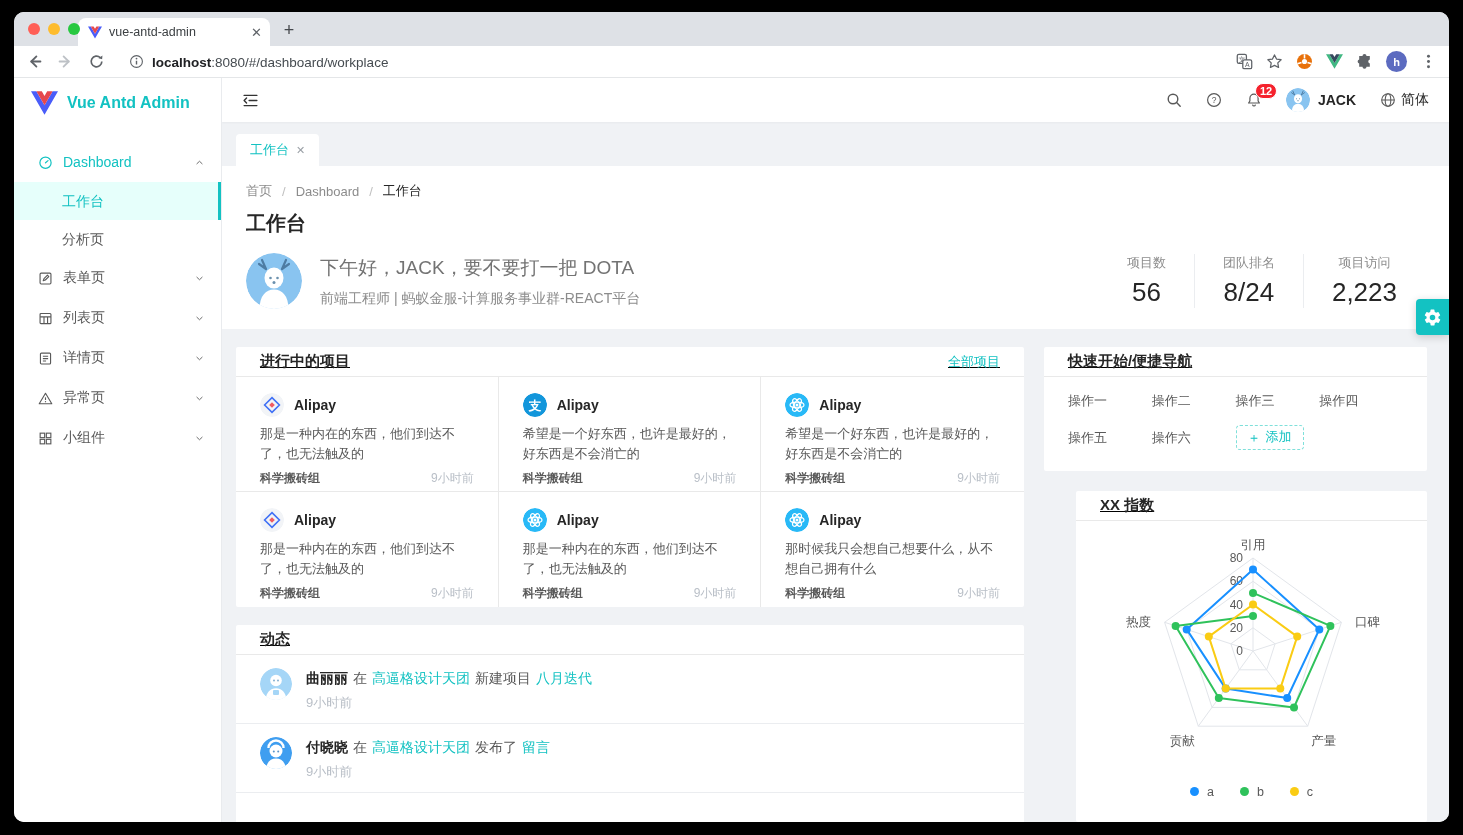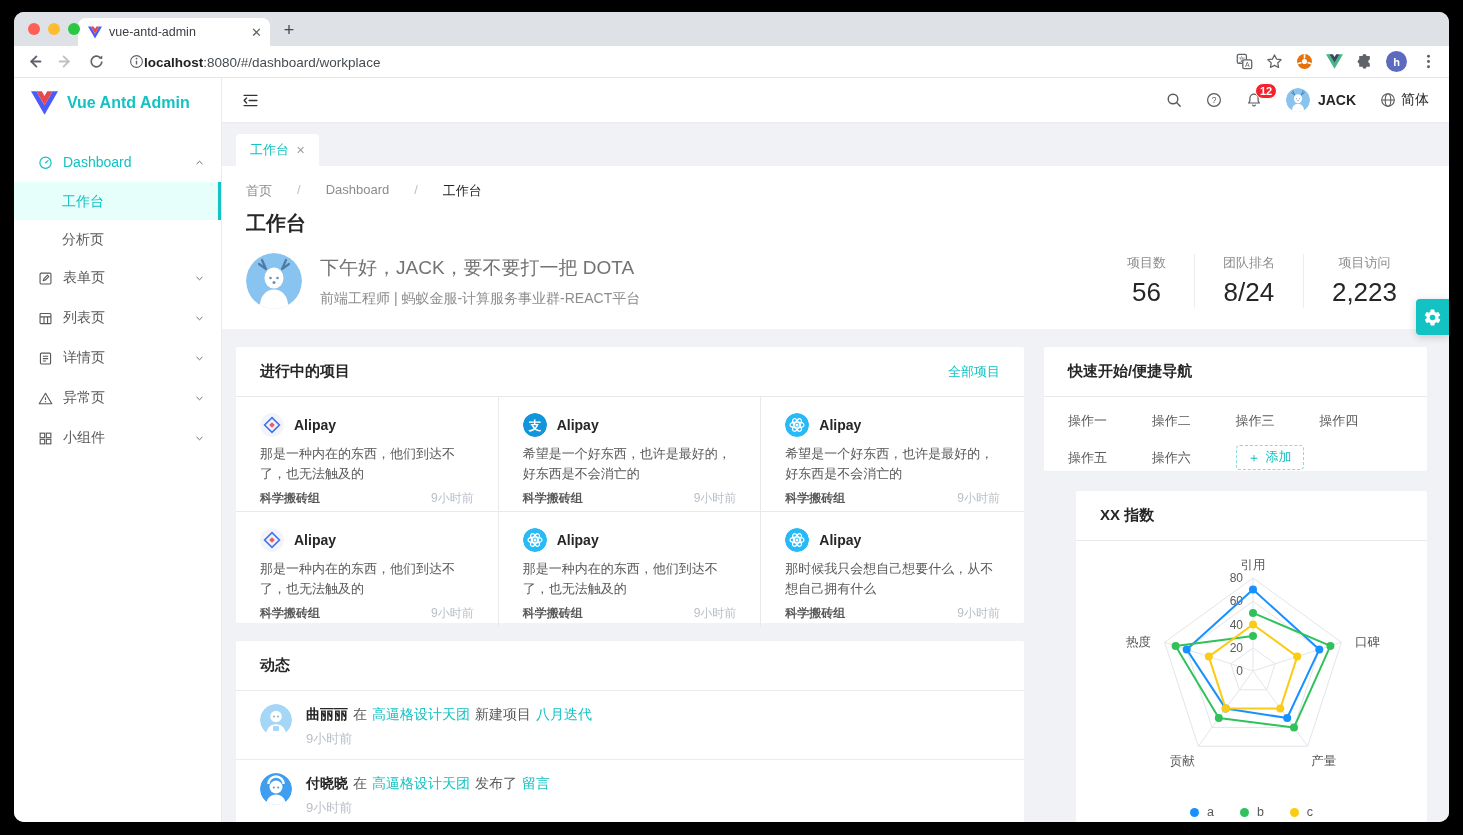--- a/index.html
+++ b/index.html
@@ -11,21 +11,21 @@
   .lights { position:absolute; left:14px; top:11px; display:flex; gap:8px; }
   .light { width:12px; height:12px; border-radius:50%; }
   .light.r{background:#ff5f57;} .light.y{background:#febc2e;} .light.g{background:#28c840;}
   .btab { margin-left:50px; width:192px; height:28px; background:#fff; border-radius:8px 8px 0 0; display:flex; align-items:center; padding:0 8px 0 10px; gap:7px; }
   .btab-title { flex:1; font-size:12.5px; color:#3c4043; white-space:nowrap; overflow:hidden; }
   .btab-close { font-size:13px; color:#5f6368; cursor:pointer; line-height:1; }
   .newtab { width:26px; height:26px; margin:0 0 3px 6px; display:flex; align-items:center; justify-content:center; color:#45484d; font-size:18px; cursor:pointer; }
   .addressbar { height:32px; background:#fff; border-bottom:1px solid #e4e6e8; display:flex; align-items:center; padding:0 12px; gap:14px; flex:none; }
   .nav-ic { width:17px; height:17px; color:#5f6368; flex:none; cursor:pointer; }
   .nav-ic.dis { color:#bdc1c6; }
-  .urlbox { flex:1; display:flex; align-items:center; padding:3px 10px; border-radius:14px; cursor:text; }
+  .urlbox { flex:1; display:flex; align-items:center; gap:8px; padding:3px 10px; border-radius:14px; cursor:text; }
   .url-host { font-size:13.5px; color:#202124; font-weight:700; }
   .url-rest { font-size:13.5px; color:#454b50; }
   .chrome-right { display:flex; align-items:center; gap:13px; }
   .ext-ic { width:17px; height:17px; cursor:pointer; }
   .profile-chip { width:21px; height:21px; border-radius:50%; background:#5c6bc0; color:#fff; font-size:11px; font-weight:700; display:flex; align-items:center; justify-content:center; cursor:pointer; }
 
   
   .app { flex:1; display:flex; min-height:0; position:relative; }
   .sidebar { width:208px; background:#fff; border-right:1px solid #e9ebee; flex:none; z-index:2; }
   .logo-row { height:46px; display:flex; align-items:center; gap:9px; padding-left:17px; margin-top:2px; }
@@ -50,41 +50,41 @@
   .avatar24 { width:24px; height:24px; border-radius:50%; overflow:hidden; flex:none; }
   .avatar24 svg, .avatar56 svg, .avatar32 svg { width:100%; height:100%; display:block; }
   .username { font-size:14px; font-weight:700; color:#262626; }
   .lang-chip { display:flex; align-items:center; gap:5px; font-size:14px; color:#262626; cursor:pointer; }
 
   .pagetabs { height:44px; background:#f0f2f5; display:flex; align-items:flex-end; padding-left:14px; flex:none; }
   .ptab { height:32px; background:#fff; border-radius:4px 4px 0 0; display:flex; align-items:center; gap:7px; padding:0 14px; font-size:13px; color:#13c2c2; cursor:pointer; }
   .ptab-close { font-size:11px; color:#9aa0a6; cursor:pointer; }
 
   .pageheader { background:#fff; padding:16px 24px 20px; flex:none; }
-  .crumbs { font-size:13px; color:#8c8c8c; display:flex; gap:25px; }
+  .crumbs { font-size:13px; color:#8c8c8c; display:flex; gap:10px; align-items:center; }
   .crumb { cursor:pointer; }
   .crumb.cur { color:#262626; cursor:default; }
   .crumb-sep { color:#bfbfbf; }
   .ptitle { margin-top:10px; font-size:20px; font-weight:700; color:#262626; }
   .welcome { margin-top:16px; display:flex; align-items:center; }
   .avatar56 { width:56px; height:56px; border-radius:50%; overflow:hidden; flex:none; }
   .wtext { margin-left:18px; }
   .greet { font-size:19px; font-weight:400; color:#737373; }
   .sub { margin-top:9px; font-size:14px; color:#8c8c8c; }
   .stats { margin-left:auto; display:flex; }
   .stat { padding:0 28px; text-align:center; }
   .stat + .stat { border-left:1px solid #ebedf0; }
   .stat-label { font-size:13px; color:#8c8c8c; margin-bottom:5px; }
   .stat-value { font-size:26px; color:#262626; font-weight:500; white-space:nowrap; }
 
   .content { flex:1; display:flex; gap:20px; padding:18px 22px 0 14px; min-height:0; }
   .leftcol { width:788px; flex:none; display:flex; flex-direction:column; gap:18px; }
   .rightcol { flex:1; display:flex; flex-direction:column; gap:20px; min-width:0; }
   .card { background:#fff; border-radius:2px; }
-  .card-head { height:50px; padding:0 24px; display:flex; align-items:center; border-bottom:1px solid #e9e9e9; }
+  .card-head { height:30px; padding:0 24px; display:flex; align-items:center; border-bottom:1px solid #e9e9e9;text-decoration:underline; }
   .card-title { font-size:15px; font-weight:700; color:#262626; }
   .head-link { margin-left:auto; font-size:13px; color:#13c2c2; cursor:pointer; }
 
   .project-grid { display:grid; grid-template-columns:repeat(3,1fr); }
   .pcell { height:115px; padding:16px 24px 16px; border-right:1px solid #e9e9e9; border-bottom:1px solid #e9e9e9; cursor:pointer; }
   .pcell:nth-child(3n) { border-right:none; }
   .pcell:nth-child(n+4) { border-bottom:none; }
   .pcell-head { display:flex; align-items:center; gap:10px; }
   .picn { width:24px; height:24px; border-radius:50%; overflow:hidden; flex:none; }
   .picn svg { width:100%; height:100%; display:block; }

